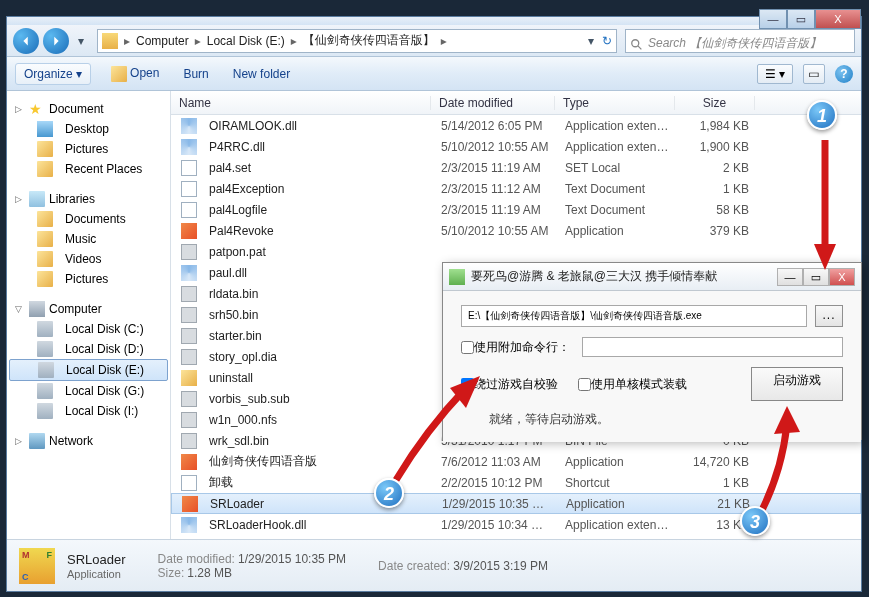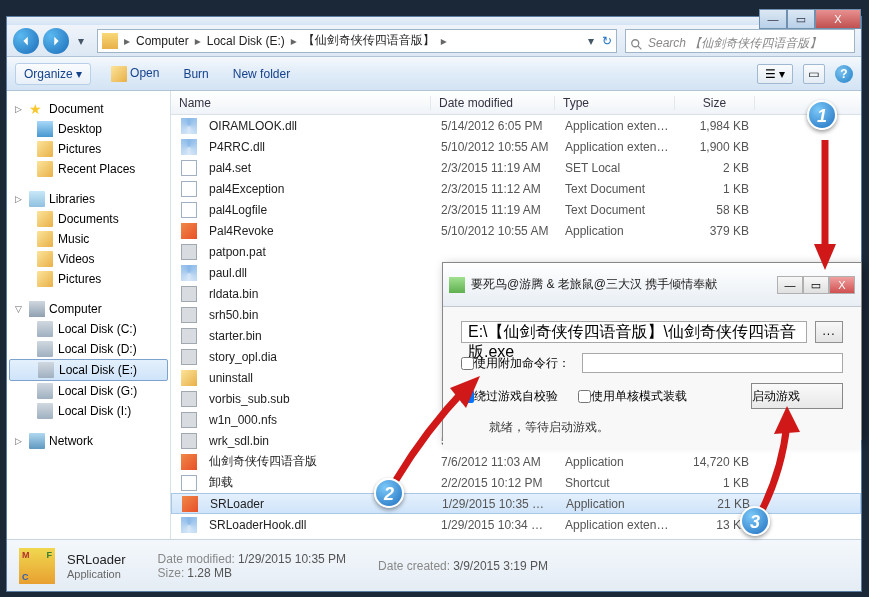--- a/index.html
+++ b/index.html
@@ -25,21 +25,21 @@
 .torg{color:#15428b;padding:3px 8px;background:linear-gradient(#fafcfe,#e8f0f8);border:1px solid #b8d0e8;border-radius:3px}
 .titm{color:#15428b;padding:3px 4px;display:flex;align-items:flex-start;gap:3px}
 .tright{margin-left:auto;display:flex;gap:10px;align-items:center}
 .tright .vbtn{width:36px;height:20px;border:1px solid #a0b8d0;background:linear-gradient(#fafcfe,#e4ecf4);border-radius:2px;display:flex;align-items:center;justify-content:center}
 .help{width:18px;height:18px;border-radius:50%;background:radial-gradient(circle at 35% 35%,#7bc2f0,#2080c8);color:#fff;text-align:center;line-height:18px;font-weight:bold}
 .body{flex:1;display:flex;min-height:0}
 .nav{width:164px;background:#fff;border-right:1px solid #d8e0e8;overflow-y:auto;padding:8px 0}
 .ngrp{margin-bottom:10px}
 .nhead{display:flex;align-items:center;padding:2px 8px;gap:4px}
 .nhead .tri{width:10px;color:#666;font-size:9px}
-.nitem{display:flex;align-items:center;padding:2px 8px 2px 30px;gap:5px;cursor:default}
+.nitem{display:flex;align-items:center;padding:2px 8px 2px 30px;gap:12px;cursor:default}
 .nitem.sel{background:linear-gradient(#e4f0fc,#cfe4fa);border:1px solid #7da2ce;border-radius:2px;margin:0 2px;padding-left:28px}
 .nico{width:16px;height:16px;flex-shrink:0}
 .fold-ico{background:linear-gradient(135deg,#fce49a,#e8b048);border-radius:1px}
 .star-ico{color:#f8c830;font-size:14px;line-height:16px}
 .drive-ico{background:linear-gradient(#d0d8e0,#a0b0c0);border-radius:1px}
 .net-ico{background:linear-gradient(#b0d8f0,#6098c0);border-radius:1px}
 .content{flex:1;display:flex;flex-direction:column;min-width:0}
 .colhdr{height:24px;background:linear-gradient(#fff,#f0f4f8);border-bottom:1px solid #d8e0e8;display:flex;align-items:center}
 .ch{padding:0 8px;border-right:1px solid #e4e8ec;color:#334}
 .ch.name{width:260px}.ch.date{width:124px}.ch.type{width:120px}.ch.size{width:80px;text-align:center}
@@ -59,34 +59,34 @@
 .fico.mfc{background:linear-gradient(#f0d850,#e8a030);width:32px;height:32px}
 .details{height:52px;background:linear-gradient(#f4f8fc,#e4ecf4);border-top:1px solid #c8d4e0;display:flex;align-items:center;padding:6px 12px;gap:12px}
 .details .dico{width:36px;height:36px}
 .details .dinfo{display:flex;flex-direction:column;gap:1px}
 .details .dname{font-size:13px;color:#222}
 .details .dtype{color:#666;font-size:11px}
 .details .dmeta{color:#555;font-size:11px;margin-left:20px}
 .details .dlbl{color:#888}
 
 .dialog{position:absolute;left:442px;top:262px;width:420px;height:178px;background:#f0f0f0;border:1px solid #888;box-shadow:3px 3px 10px rgba(0,0,0,0.3);z-index:30}
-.dtitle{height:44px;background:linear-gradient(#fff,#e8eef4);display:flex;align-items:center;padding:0 6px;border-bottom:1px solid #c0c8d0}
+.dtitle{height:28px;background:linear-gradient(#fff,#e8eef4);display:flex;align-items:center;padding:0 6px;border-bottom:1px solid #c0c8d0}
 .dtitle .dico2{width:16px;height:16px;background:linear-gradient(#a0e090,#60b050);margin-right:6px}
 .dtitle .dtxt{flex:1;font-size:12px;color:#222}
 .dtitle .dwctl{display:flex;gap:0}
 .dtitle .dwbtn{width:26px;height:18px;background:linear-gradient(#f8f8f8,#e0e0e0);border:1px solid #b0b0b0;text-align:center;font-size:11px;line-height:16px}
 .dtitle .dwbtn.dx{background:linear-gradient(#f0a0a0,#d05050);color:#fff}
 .dbody{padding:14px 18px;background:#f8f8f8}
 .drow{display:flex;align-items:center;gap:8px;margin-bottom:10px}
-.dpath{flex:1;height:22px;border:1px solid #a8a8a8;background:#fff;padding:0 6px;line-height:20px;font-size:16px}
+.dpath{flex:1;height:22px;border:1px solid #a8a8a8;background:#fff;padding:0 6px;line-height:20px;font-size:10px}
 .dbrowse{width:28px;height:22px;border:1px solid #909090;background:linear-gradient(#f8f8f8,#e4e4e4);text-align:center;line-height:18px;letter-spacing:1px}
 .dcheck{display:flex;align-items:center;}
 .dcheck input{width:13px;height:13px}
 .darg{flex:1;height:20px;border:1px solid #a8a8a8;background:#fff;margin-left:4px}
-.dbtn{width:92px;height:26px;border:1px solid #888;background:linear-gradient(#fafafa,#e8e8e8);text-align:left;line-height:24px}
+.dbtn{width:92px;height:34px;border:1px solid #888;background:linear-gradient(#fafafa,#e8e8e8);text-align:center;line-height:24px}
 .dstat{color:#333;margin-top:10px}
 
 .arrow{position:absolute;z-index:40;pointer-events:none}
 .badge{width:30px;height:30px;border-radius:50%;background:radial-gradient(circle at 35% 30%,#7bc8f8,#2070c0);border:2px solid #fff;box-shadow:0 2px 4px rgba(0,0,0,0.4);color:#fff;font-size:18px;font-weight:bold;text-align:center;line-height:28px;font-style:italic}
 .arpath{stroke:#d01818;stroke-width:7;fill:none}
 .arhead{fill:#d01818}
 </style>
 </head>
 <body>
 

